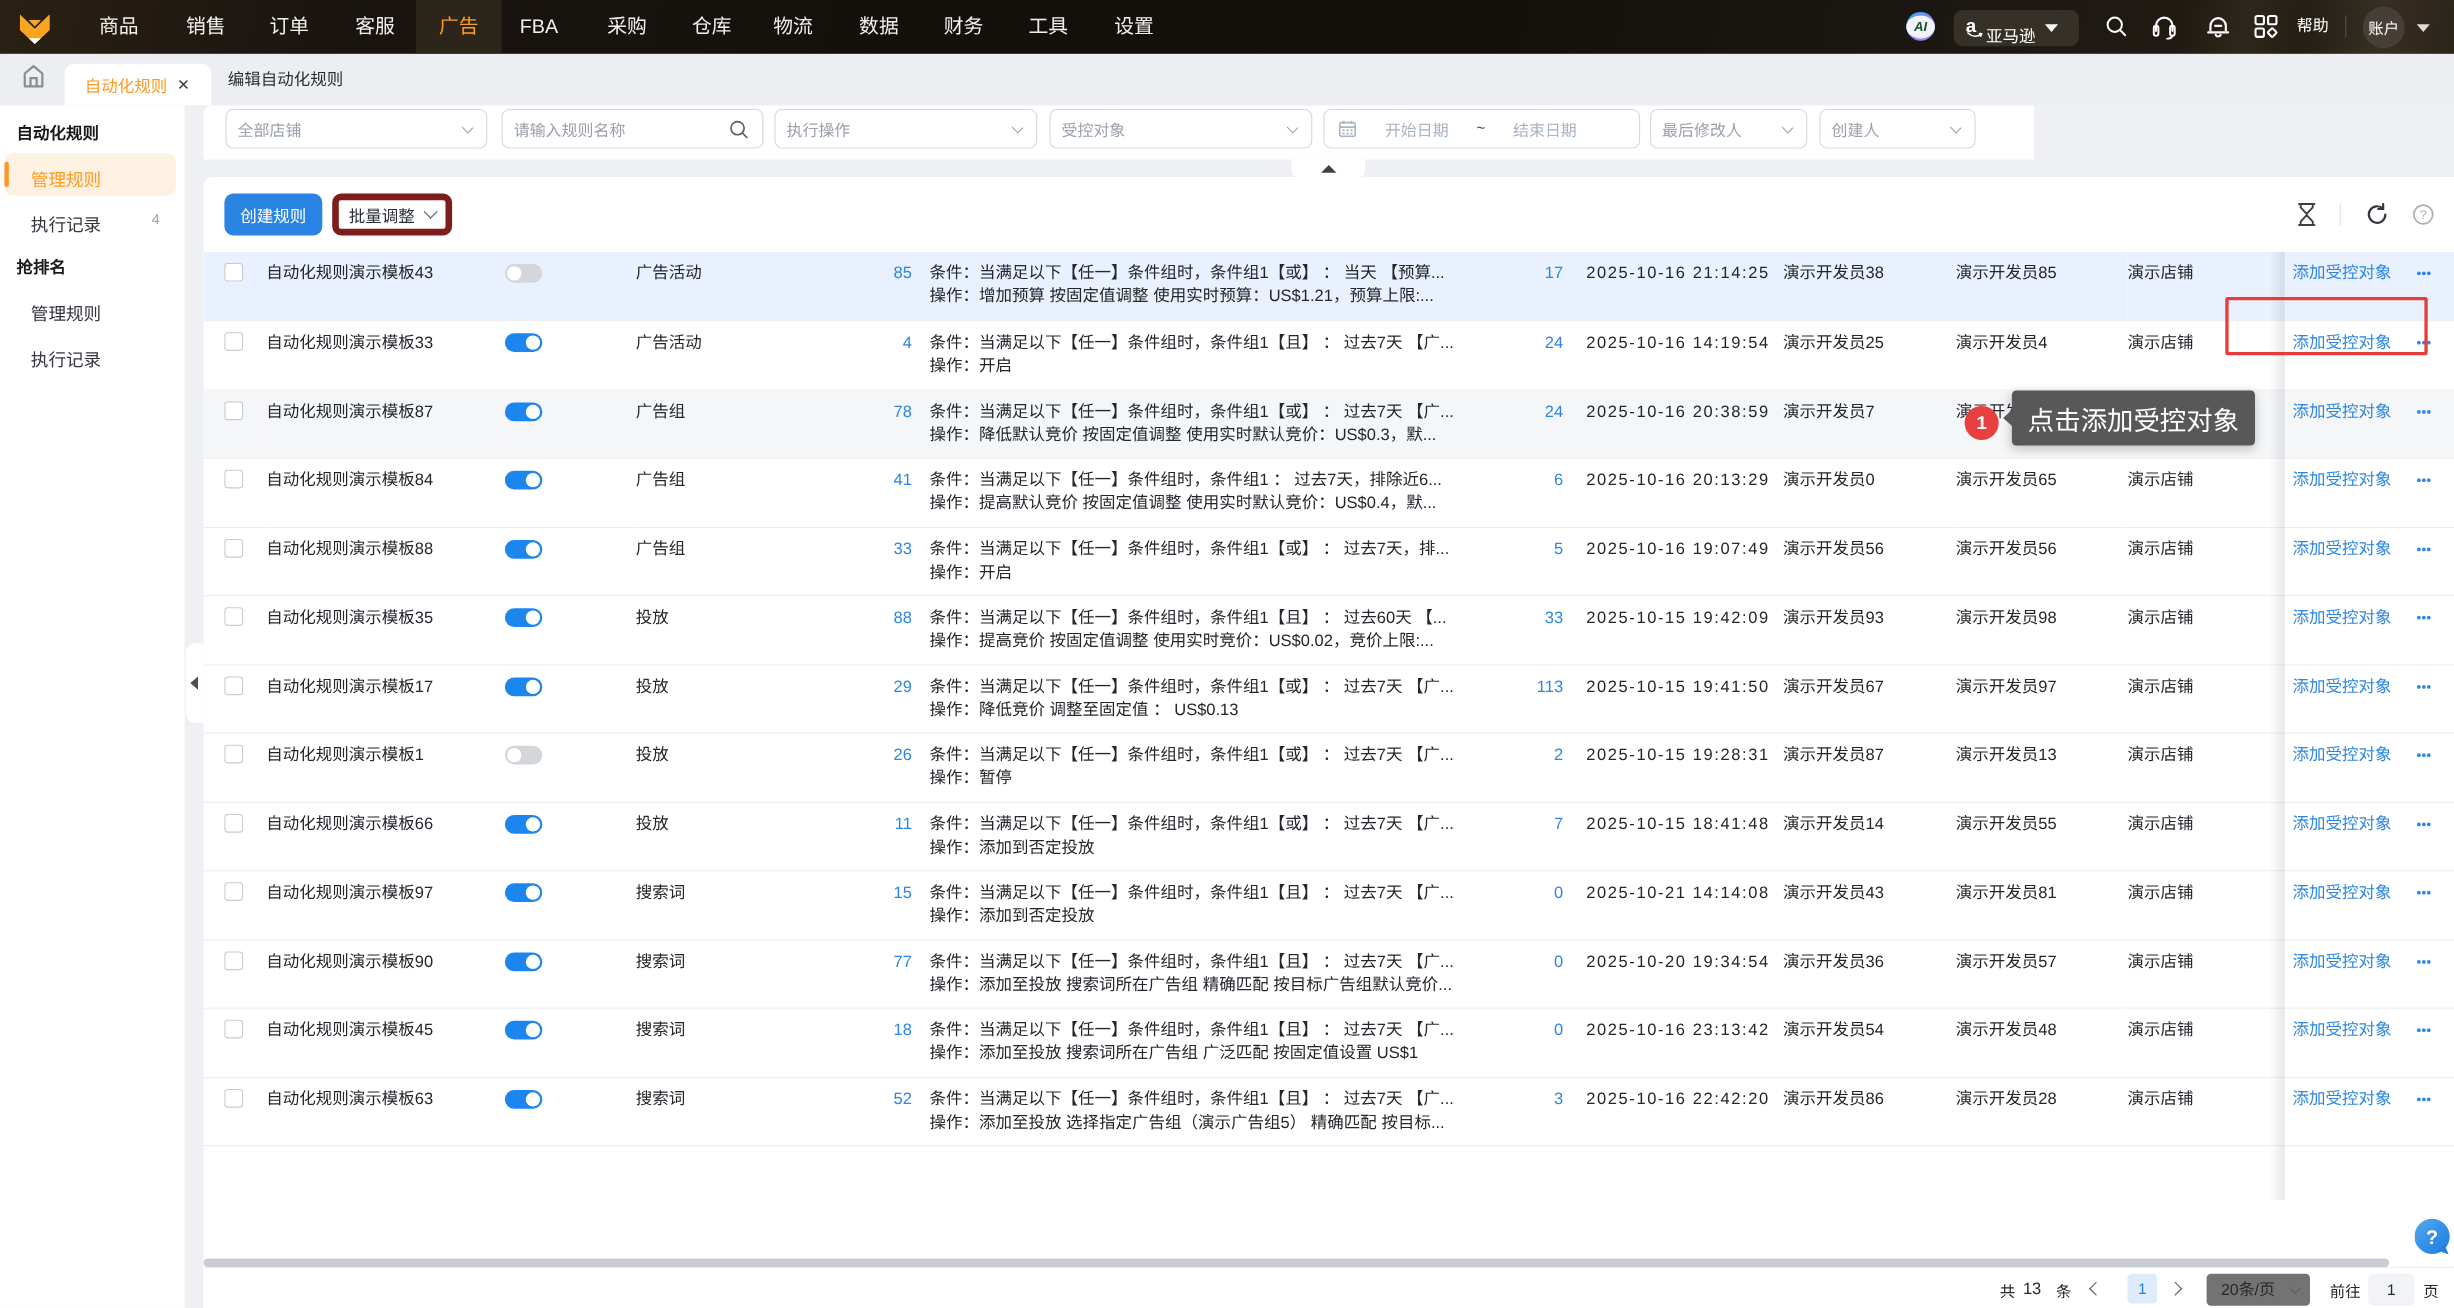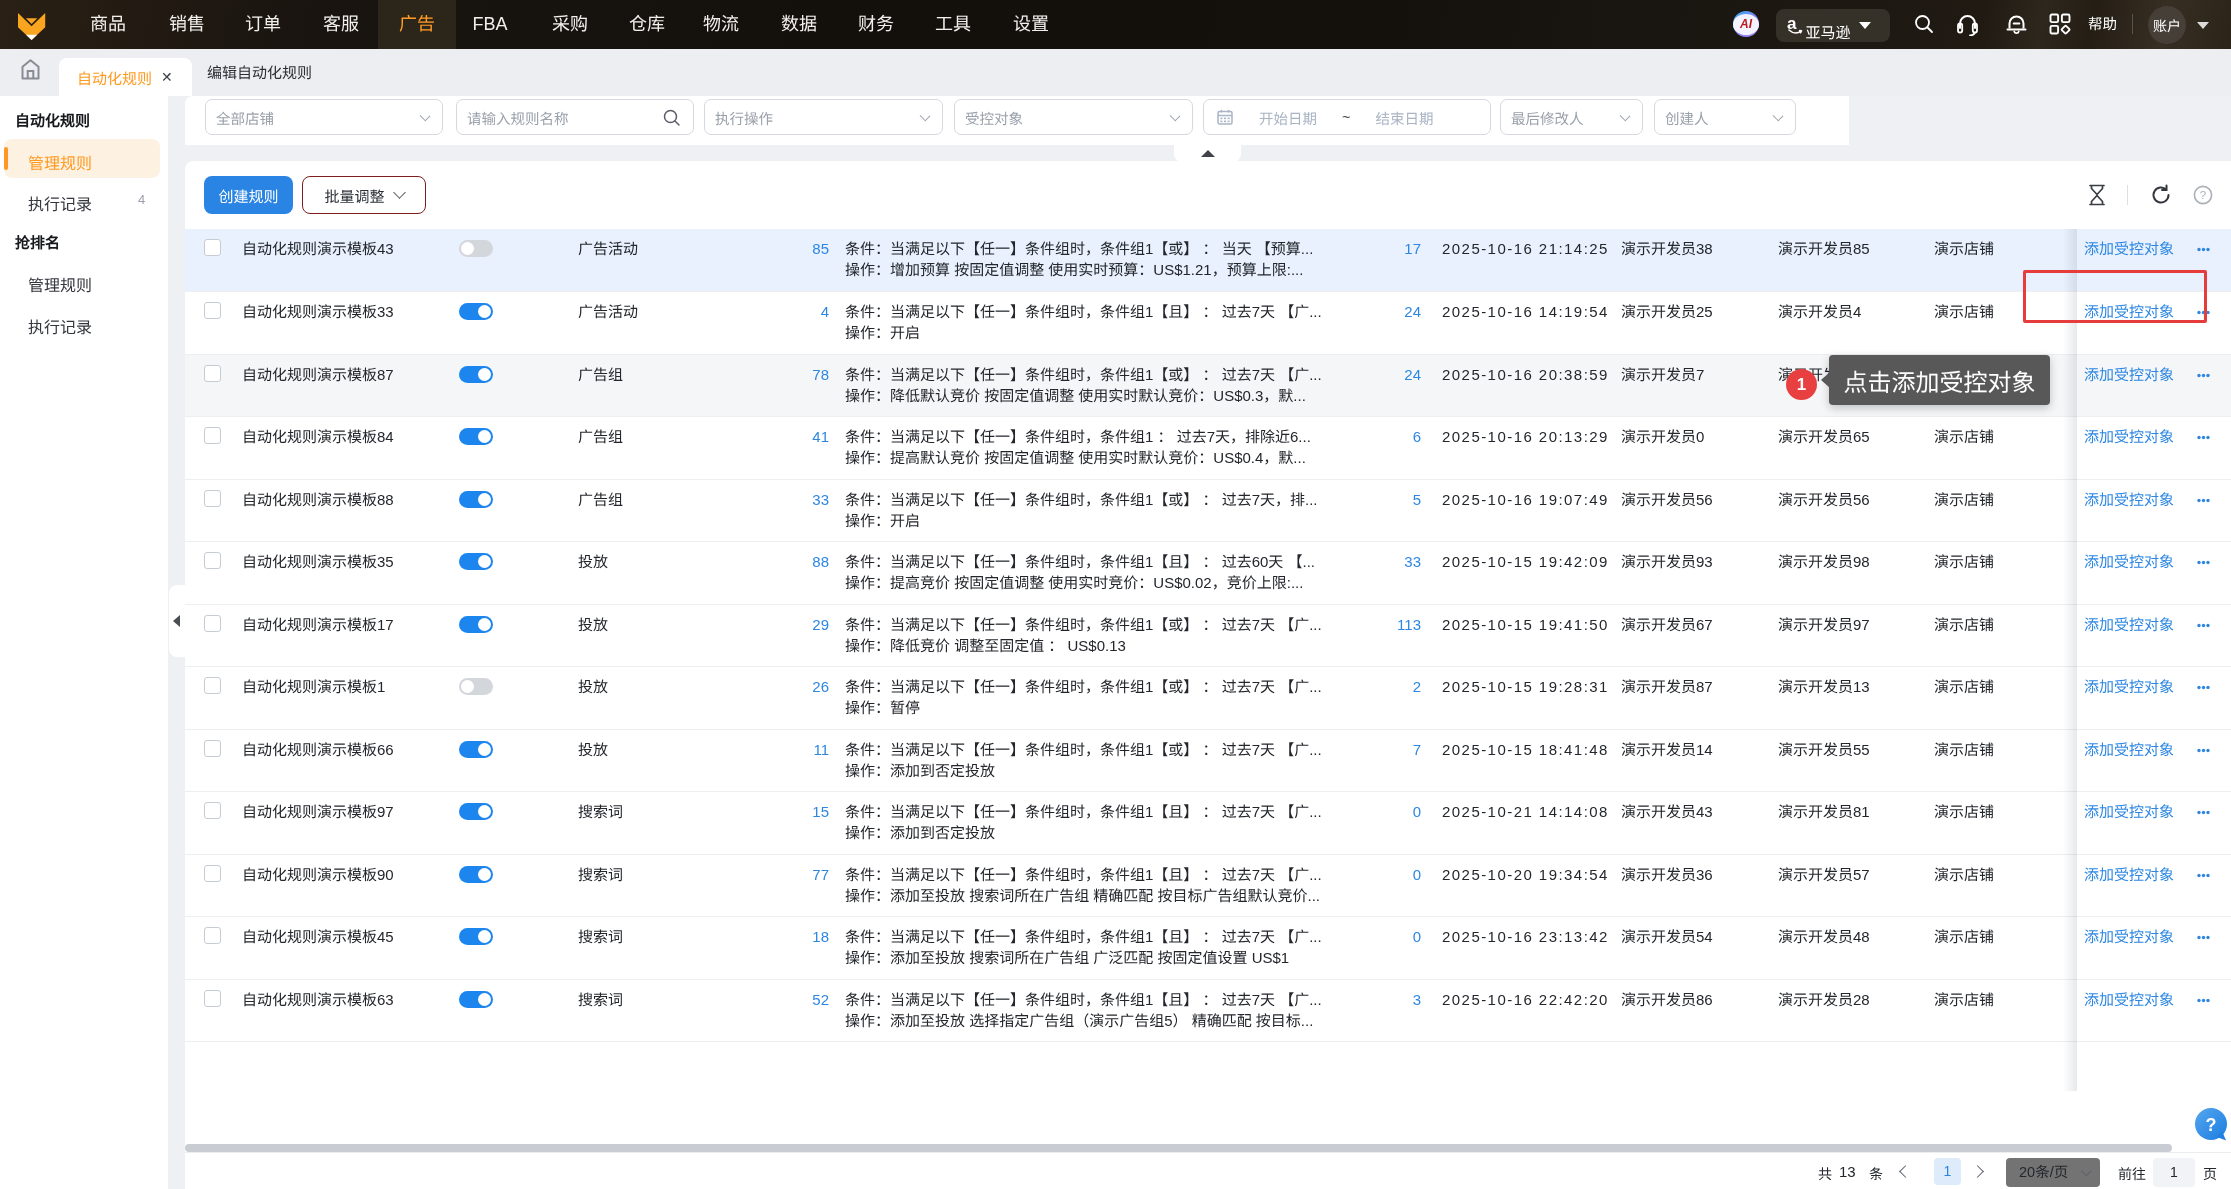--- a/index.html
+++ b/index.html
@@ -14,21 +14,21 @@
   background:linear-gradient(100deg, #2a2014 0%, #191410 14%, #13100c 38%, #14110d 62%, #1d1812 82%, #241d13 100%); }
 .ni { position:absolute; top:0; height:49px; line-height:49px; transform:translateX(-50%);
   color:#f2f0ee; font-size:18px; letter-spacing:0; white-space:nowrap; }
 .ni.act { color:#ff9c27; }
 .navact-bg { position:absolute; left:378px; top:0; width:78px; height:49px; background:#2c2519; }
 .logo { position:absolute; left:18px; top:13px; }
 
 
 .ai-badge { position:absolute; left:1733px; top:11px; width:26px; height:26px; border-radius:50%;
   background:linear-gradient(140deg,#41a8f0 10%,#8f7bf5 60%,#a89af8); display:flex; align-items:center; justify-content:center; }
-.ai-badge i { width:45px; height:21px; border-radius:50%; background:#f4f3fd; color:#b91c1c;
+.ai-badge i { width:45px; height:21px; border-radius:50%; background:#f4f3fd; color:#14532d;
   font-style:italic; font-weight:bold; font-size:12px; display:flex; align-items:center; justify-content:center; }
 .amz-pill { position:absolute; left:1776px; top:9px; width:114px; height:33px; border-radius:8px;
   background:#363128; color:#fff; display:flex; align-items:center; }
 .amz-a { margin-left:11px; font-size:17px; font-weight:bold; color:#fff; line-height:1; position:relative; top:-2px; }
 .amz-smile { position:absolute; left:12px; top:20px; }
 .amz-txt { margin-left:9px; font-size:15px;margin-top:12px; }
 .amz-car { margin-left:9px; width:0; height:0; border-left:6px solid transparent; border-right:6px solid transparent; border-top:7px solid #fff; }
 .nav-ic { position:absolute; top:13px; }
 .help-txt { position:absolute; left:2088px; top:0; height:49px; line-height:49px; color:#fff; font-size:14.5px; }
 .nav-div { position:absolute; left:2132px; top:14px; width:1px; height:20px; background:#57534c; }
@@ -67,21 +67,21 @@
 .fcaret { position:absolute; right:13px; top:14px; width:8px; height:8px;
   border-right:1.6px solid #9aa1ab; border-bottom:1.6px solid #9aa1ab; transform:rotate(45deg) scale(1,0.9); transform-origin:center; margin-top:-2px; }
 .collapsetab { position:absolute; left:1174px; top:145px; width:67px; height:17px; background:#fff; border-radius:0 0 8px 8px; }
 .collapsetab i { position:absolute; left:27px; top:5px; width:0; height:0;
   border-left:7px solid transparent; border-right:7px solid transparent; border-bottom:7px solid #3f4347; }
 
 
 .maincard { position:absolute; left:185px; top:161px; width:2046px; height:1028px; background:#fff; border-radius:8px 0 0 0; }
 .btn-blue { position:absolute; left:19px; top:15px; width:89px; height:38px; background:#2a84e3; border-radius:8px;
   color:#fff; font-size:15px; display:flex; align-items:center; justify-content:center; }
-.btn-white { position:absolute; left:117px; top:15px; width:124px; height:38px; background:#fff; border:1px solid #7f1d1d;
+.btn-white { position:absolute; left:117px; top:15px; width:109px; height:38px; background:#fff; border:6px solid #7f1d1d;
   border-radius:8px; color:#2c3036; font-size:15px; display:flex; align-items:center; justify-content:center; }
 .btn-white .bcaret { width:9px; height:9px; border-right:1.8px solid #565b62; border-bottom:1.8px solid #565b62;
   transform:rotate(45deg); margin-left:10px; margin-top:-5px; }
 
 
 table.main { position:absolute; left:0; top:68px; width:2046px; border-collapse:collapse; table-layout:fixed; }
 table.main col.w0 { width:57px; }  table.main col.w1 { width:217px; }
 table.main col.w2 { width:119px; } table.main col.w3 { width:123px; }
 table.main col.w4 { width:128px; } table.main col.w5 { width:501px; }
 table.main col.w6 { width:91px; }  table.main col.w7 { width:200px; }

